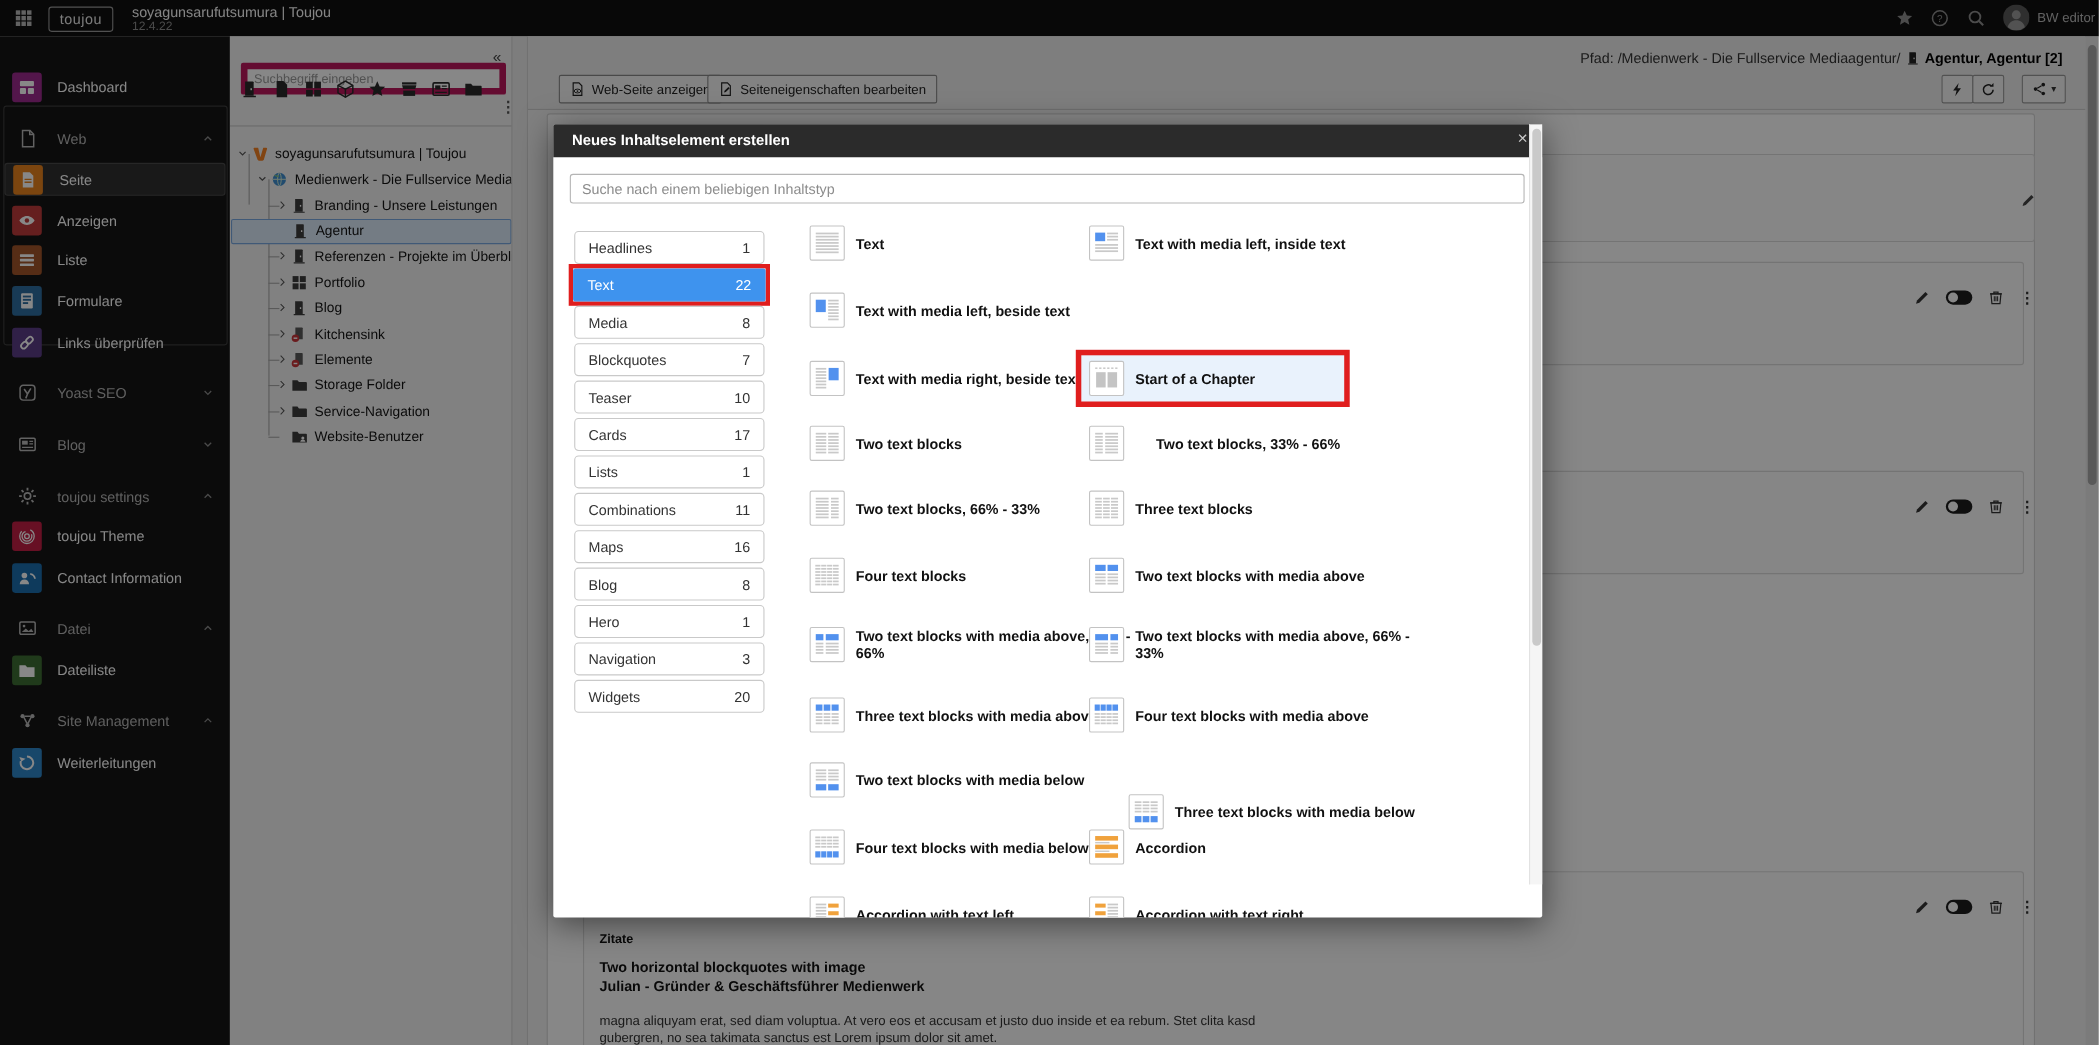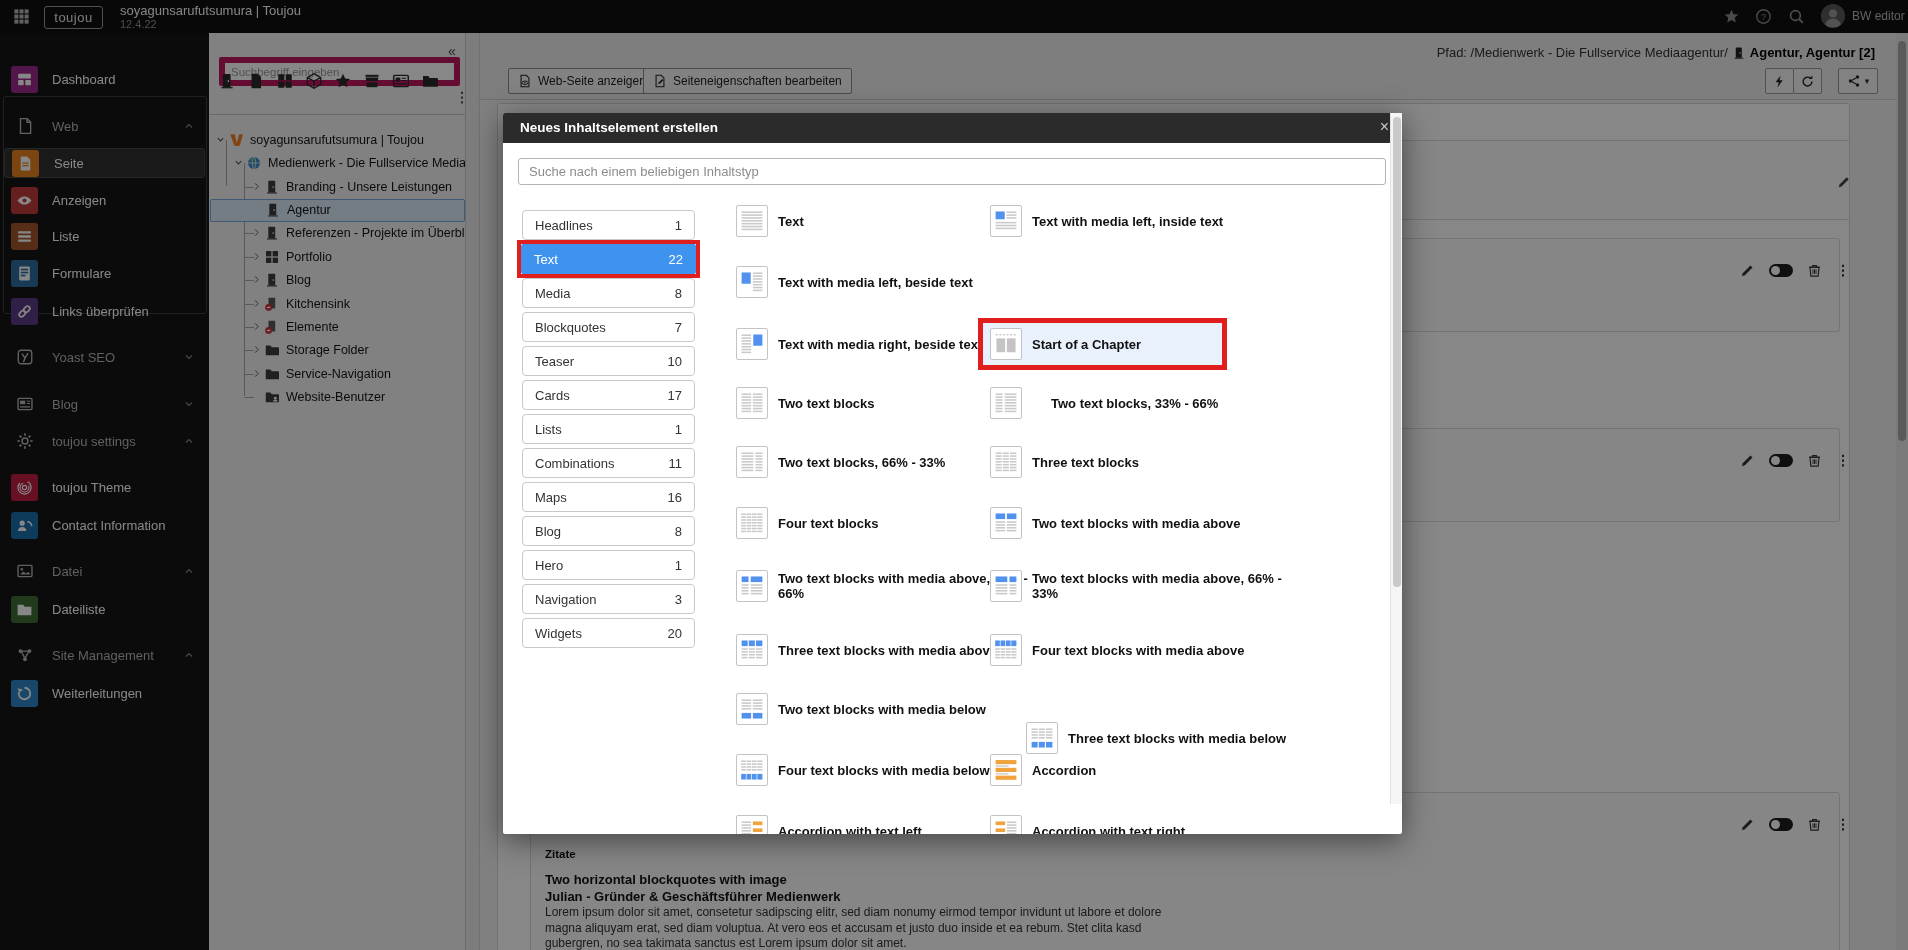--- a/index.html
+++ b/index.html
@@ -243,21 +243,21 @@
           <path d="M9.5 5.5h3M9.5 7.5h3M3.6 10.5h8.9" stroke="currentColor"></path>
         </svg>
       </span>
       <span class="mm-label">Blog</span>
       <span class="mm-chev">
         <svg viewBox="0 0 16 16" width="12" height="12" xmlns="http://www.w3.org/2000/svg">
           <path d="M4 6l4 4 4-4" stroke="currentColor" stroke-width="1.6" fill="none"></path>
         </svg>
       </span>
     </div>
-    <div class="mm-row mm-sec" style="top: 393px;">
+    <div class="mm-row mm-sec" style="top: 403px;">
       <span class="mm-oicon">
         <svg viewBox="0 0 16 16" width="18" height="18" xmlns="http://www.w3.org/2000/svg">
           <circle cx="8" cy="8" r="2.6" fill="none" stroke="currentColor" stroke-width="1.3"></circle>
           <g stroke="currentColor" stroke-width="1.5">
             <path d="M8 1.2v2.2M8 12.6v2.2M1.2 8h2.2M12.6 8h2.2M3.2 3.2l1.6 1.6M11.2 11.2l1.6 1.6M12.8 3.2l-1.6 1.6M4.8 11.2l-1.6 1.6"></path>
           </g>
         </svg>
       </span>
       <span class="mm-label">toujou settings</span>
       <span class="mm-chev">
@@ -691,21 +691,20 @@
           <path d="M2.2 4.5h11.6" stroke="currentColor" stroke-width="1.2"></path>
           <path d="M6 4.2V2.8h4v1.4" fill="none" stroke="currentColor" stroke-width="1.2"></path>
           <path d="M6.4 6.8v4.8M8 6.8v4.8M9.6 6.8v4.8" stroke="currentColor"></path>
         </svg>
       </span>
       <span class="dots3">⋮</span>
     </div>
     <div class="q-section" style="top: 815px;">Zitate</div>
     <div class="q-head" style="top: 839px;">Two horizontal blockquotes with image</div>
     <div class="q-head" style="top: 856px;">Julian - Gründer &amp; Geschäftsführer Medienwerk</div>
-    <div class="q-line" style="top: 872px;">Lorem ipsum dolor sit amet, consetetur sadipscing elitr, sed diam nonumy eirmod tempor invidunt ut labore et dolore</div>
     <div class="q-line" style="top: 887.5px;">magna aliquyam erat, sed diam voluptua. At vero eos et accusam et justo duo inside et ea rebum. Stet clita kasd</div>
     <div class="q-line" style="top: 903px;">gubergren, no sea takimata sanctus est Lorem ipsum dolor sit amet.</div>
   </div>
 <div id="winscroll" class="abs">
     <div class="thumb"></div>
   </div>
 <div id="overlay" class="abs"></div>
 <div id="modal" class="abs">
     <div class="modal-header">
       <div class="modal-title">Neues Inhaltselement erstellen</div>

